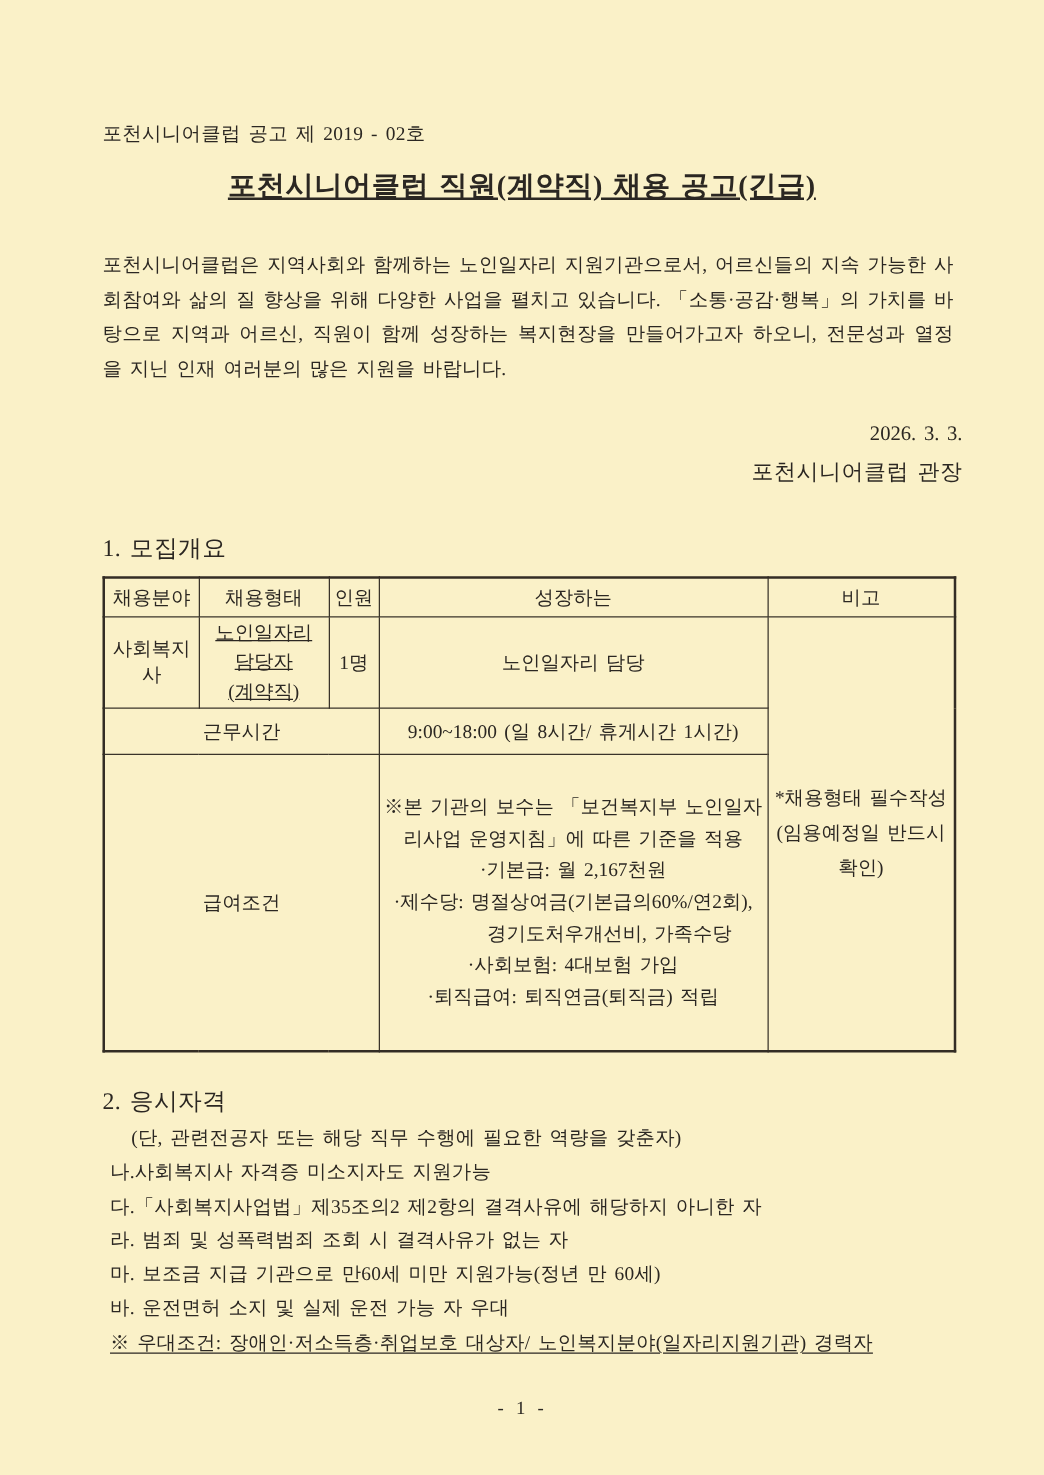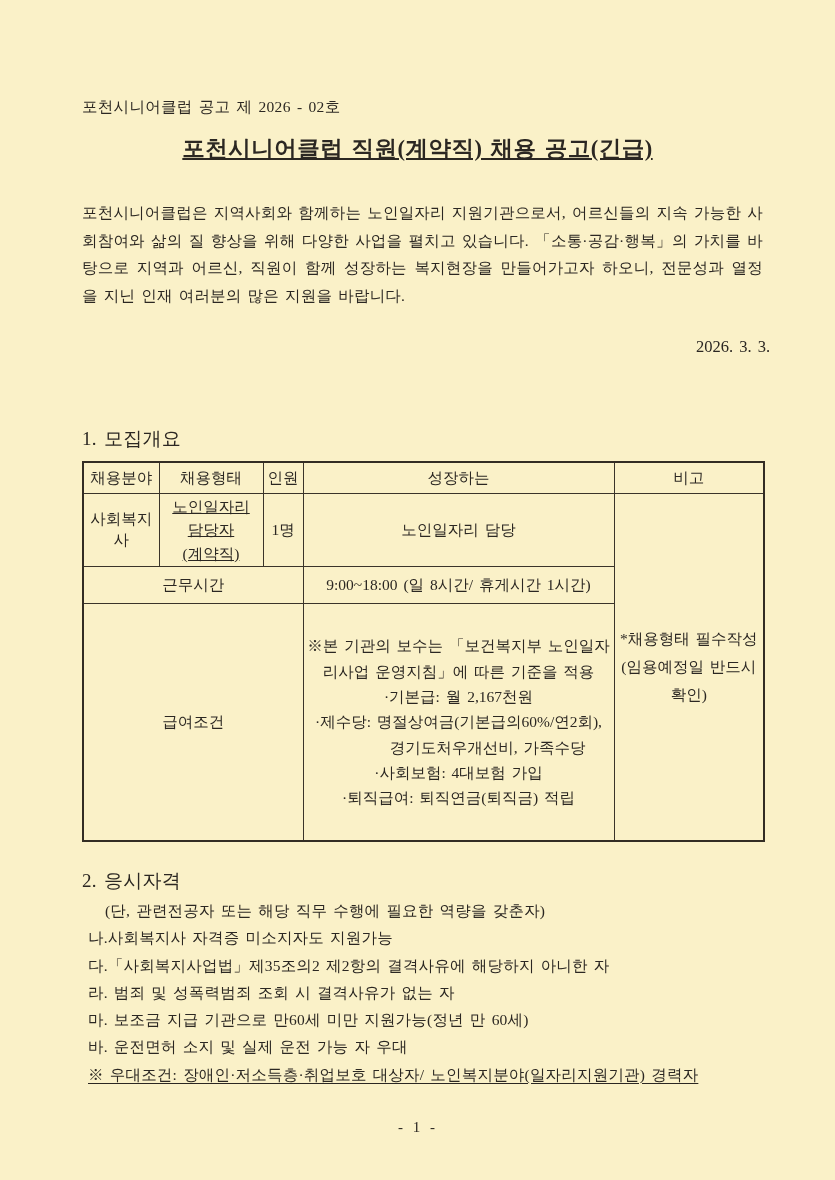--- a/index.html
+++ b/index.html
@@ -113,27 +113,28 @@
     text-align: center;
     font-size: 15px;
     letter-spacing: 2px;
   }
 </style>
 </head>
 <body>
 
 <div class="page">
 
-  <div class="abs doc-number">포천시니어클럽 공고 제 2026 - 02호</div>
+  <div class="abs doc-number">포천시니어클럽 공고 제 2019 - 02호</div>
 
   <div class="abs doc-title">포천시니어클럽 직원(계약직) 채용 공고(긴급)</div>
 
   <div class="abs intro">포천시니어클럽은 지역사회와 함께하는 노인일자리 지원기관으로서, 어르신들의 지속 가능한 사회참여와 삶의 질 향상을 위해 다양한 사업을 펼치고 있습니다. 「소통·공감·행복」의 가치를 바탕으로 지역과 어르신, 직원이 함께 성장하는 복지현장을 만들어가고자 하오니, 전문성과 열정을 지닌 인재 여러분의 많은 지원을 바랍니다.</div>
 
   <div class="abs issue-date">2026. 3. 3.</div>
+  <div class="abs issuer">포천시니어클럽 관장</div>
 
   <div class="abs sec-heading sec1-heading">1. 모집개요</div>
 
   <table class="recruit">
     <colgroup>
       <col style="width:76px">
       <col style="width:104px">
       <col style="width:40px">
       <col style="width:311px">
       <col style="width:150px">

